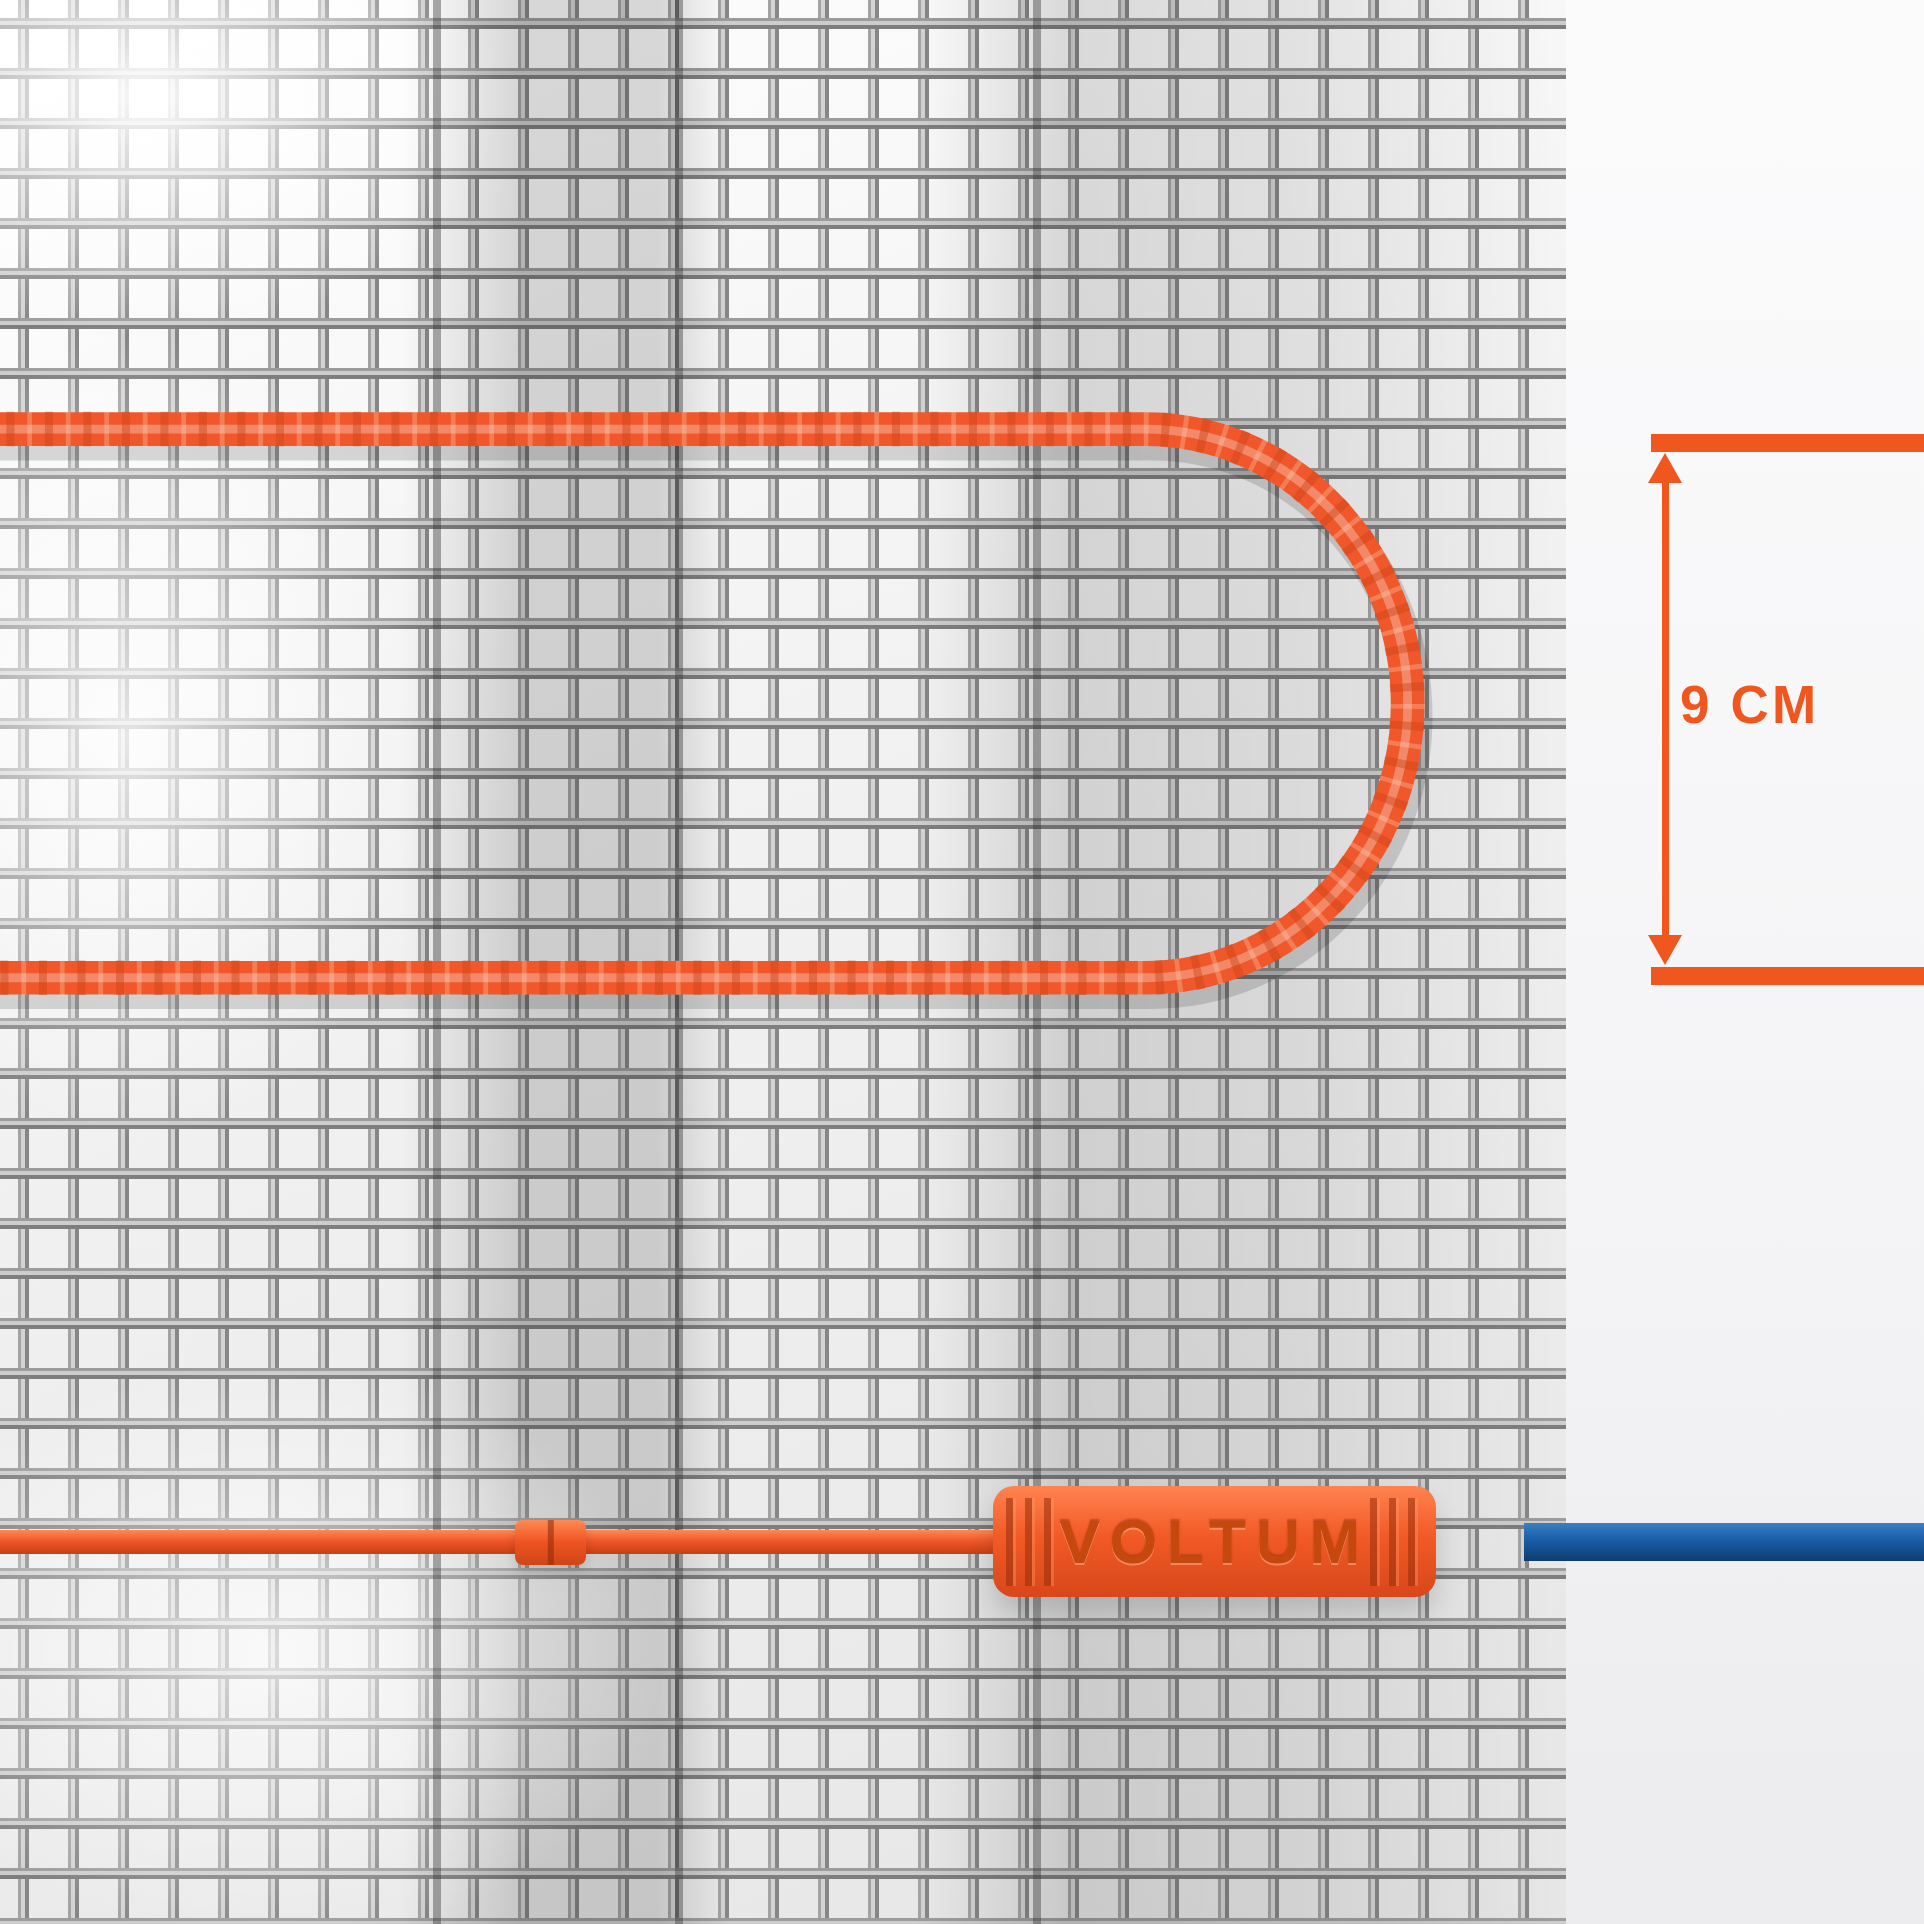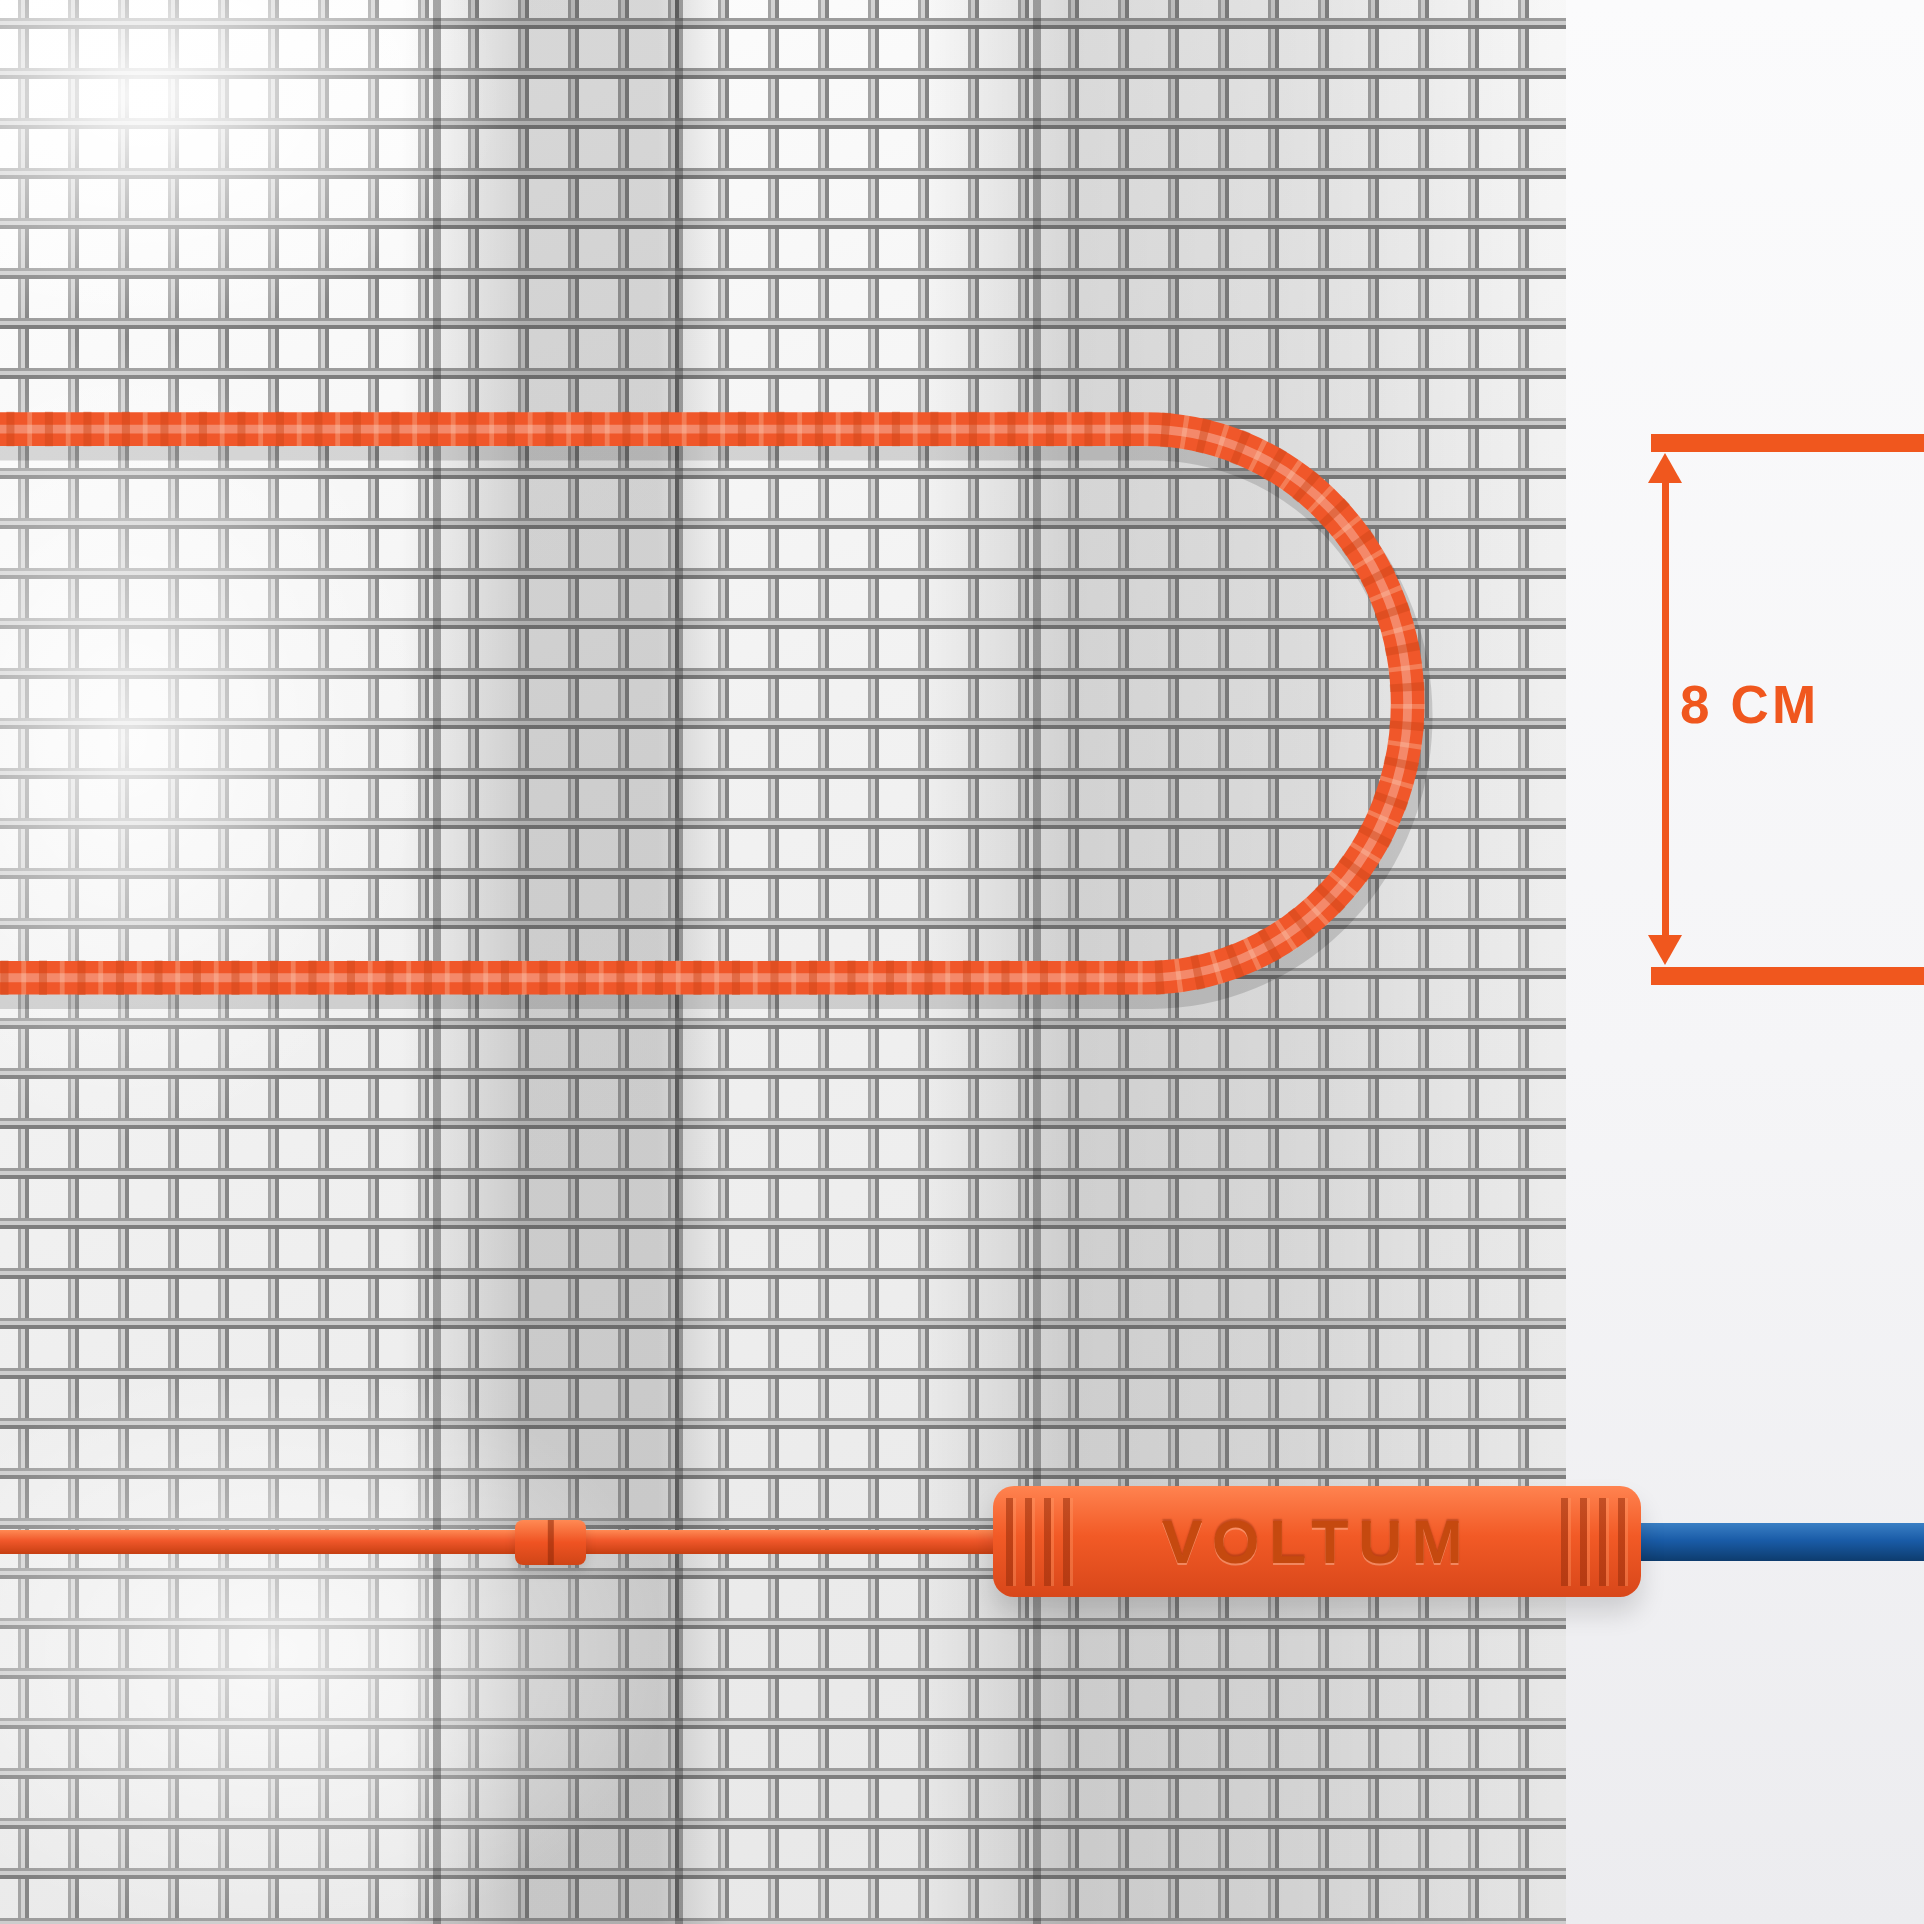--- a/index.html
+++ b/index.html
@@ -61,21 +61,21 @@
   
   .lead-cable { position:absolute; left:0; top:1530px; width:1012px; height:24px;
     background:linear-gradient(180deg,#ff8a54 0%,var(--cable-orange,#F0572A) 45%,#c63f12 100%); }
   .clip { position:absolute; left:515px; top:1520px; width:71px; height:45px; border-radius:8px;
     background:linear-gradient(180deg,#ff8a54 0%,#ef5322 50%,#cf4517 100%);
     box-shadow:0 6.4px 11.2px rgba(0,0,0,.12); }
   .clip::before { content:""; position:absolute; left:50%; top:0; width:6.4px; height:100%;
     transform:translateX(-50%); background:rgba(140,40,8,.55); }
   .blue-cable { position:absolute; left:1524px; top:1523px; width:401px; height:38px;
     background:linear-gradient(180deg,#3a7fc4 0%,var(--cold-lead-blue,#1A5CA8) 45%,#0d3c6e 100%); }
-  .connector { position:absolute; left:993px; top:1486px; width:648px; height:111px;
+  .connector { position:absolute; left:993px; top:1486px; width:443px; height:111px;
     border-radius:21px; display:flex; align-items:center; justify-content:space-between;
     background:linear-gradient(180deg,#ff8350 0%,#f25a26 45%,#d8471a 100%);
     box-shadow:0 16px 26px rgba(0,0,0,.14); }
   .ribs { width:67px; height:88px;
     background:repeating-linear-gradient(90deg,
       rgba(150,45,10,.55) 0 7.2px, rgba(255,160,110,.35) 7.2px 10.4px, rgba(0,0,0,0) 10.4px 19px); }
   .ribs-left  { margin-left:13px; }
   .ribs-right { margin-right:13px; }
   .brand { flex:1; text-align:center; font-weight:bold; font-size:61px; letter-spacing:9.6px;
     color:#c5490f; text-shadow:0 2.4px 0 rgba(255,200,170,.45), 0 -1.6px 1.6px rgba(110,28,0,.35); }
@@ -95,21 +95,21 @@
     <path class="cable-wrap" d="M -40 535 H 1428 A 327 342 0 0 1 1428 1219 H -40"></path>
     <path class="cable-wrap2" d="M -40 535 H 1428 A 327 342 0 0 1 1428 1219 H -40"></path>
   </svg>
 
   <div>
     <div class="dim-bar dim-bar-top"></div>
     <div class="dim-bar dim-bar-bottom"></div>
     <div class="dim-line"></div>
     <div class="dim-arrow up"></div>
     <div class="dim-arrow down"></div>
-    <div class="dim-label">8 CM</div>
+    <div class="dim-label">9 CM</div>
   </div>
 
   <div class="lead-cable"></div>
   <div class="clip"></div>
   <div class="blue-cable"></div>
 
   <div class="connector">
     <div class="ribs ribs-left"></div>
     <div class="brand">VOLTUM</div>
     <div class="ribs ribs-right"></div>

